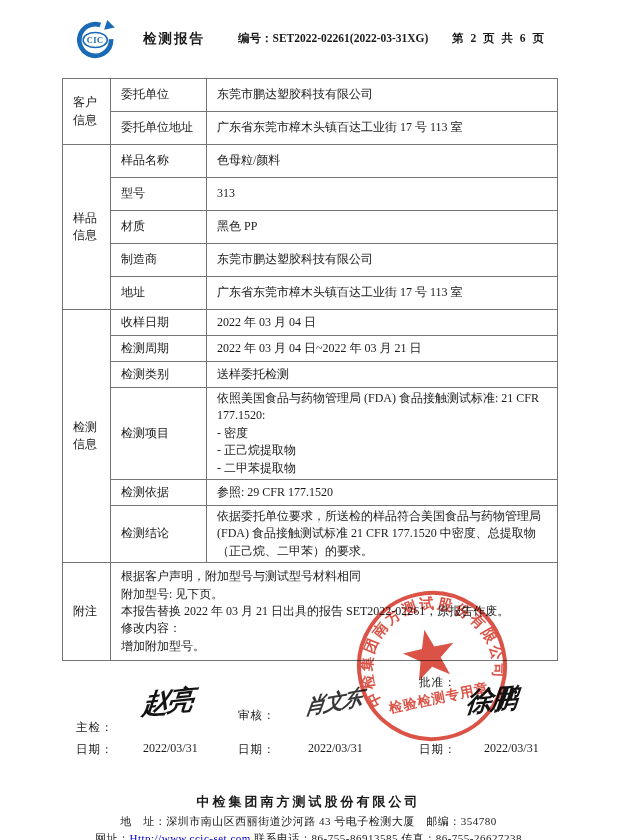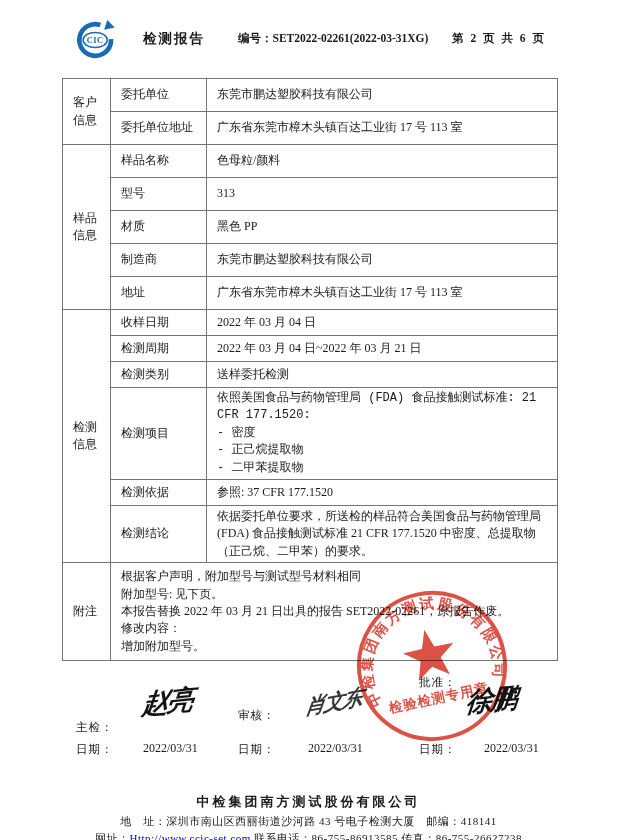--- a/index.html
+++ b/index.html
@@ -20,21 +20,21 @@
 
   
   table.report { position:absolute; left:62px; top:78px; width:495px; border-collapse:collapse; table-layout:fixed; }
   table.report td {
     border:1px solid #757575; font-size:12px; vertical-align:middle;
     padding:2px 10px; line-height:1.45; overflow:hidden;
   }
   td.sec { text-align:left; white-space:pre-line; line-height:1.9; padding:2px 2px;margin-left:40px; }
   td.lbl { padding-left:12px; }
   td.val { padding-left:13px;margin-top:28px; }
-  td.multiline { white-space:pre-line; line-height:17px; padding-top:6px; padding-bottom:6px;font-family:Liberation Mono, monospace; }
+  td.multiline { white-space:pre-line; line-height:17px; padding-top:6px; padding-bottom:6px; }
   td.conclusion { line-height:15px; font-size:11.5px; padding-top:4px; padding-bottom:4px; }
   td.notes { white-space:pre-line; line-height:19.5px; padding-top:5px; padding-bottom:5px; }
   .h33 { height:33px; } .h26 { height:26px; } .h88 { height:88px; }
   .h45 { height:45px; } .h98 { height:98px; }
 
   
   .sig-label { position:absolute; font-size:11.5px; letter-spacing:1px; }
   .sig-name {
     position:absolute; font-size:27px; font-weight:bold; color:#141414;
     transform:rotate(-6deg) skewX(-12deg); font-style:italic; letter-spacing:-2px;
@@ -131,21 +131,21 @@
     </tr>
     <tr class="h88">
       <td class="lbl">检测项目</td>
       <td class="val multiline">依照美国食品与药物管理局 (FDA) 食品接触测试标准: 21 CFR 177.1520:
 - 密度
 - 正己烷提取物
 - 二甲苯提取物</td>
     </tr>
     <tr class="h26">
       <td class="lbl">检测依据</td>
-      <td class="val">参照: 37 CFR 177.1520</td>
+      <td class="val">参照: 29 CFR 177.1520</td>
     </tr>
     <tr class="h45">
       <td class="lbl">检测结论</td>
       <td class="val conclusion">依据委托单位要求，所送检的样品符合美国食品与药物管理局 (FDA) 食品接触测试标准 21 CFR 177.1520 中密度、总提取物（正己烷、二甲苯）的要求。</td>
     </tr>
 
     <tr class="h98">
       <td class="sec">附注</td>
       <td class="val notes" colspan="2">根据客户声明，附加型号与测试型号材料相同
 附加型号: 见下页。
@@ -183,17 +183,17 @@
     <circle cx="80" cy="80" r="73" fill="none" stroke="#d63a2c" stroke-width="4"></circle>
     <polygon points="80,43 86.3,61.3 105.7,61.7 90.3,73.3 95.9,91.8 80,80.8 64.1,91.8 69.7,73.3 54.3,61.7 73.7,61.3" fill="#d63a2c"></polygon>
     <text font-size="14.5" font-weight="bold" fill="#d63a2c" letter-spacing="2.5">
       <textPath href="#arcPath" startOffset="50%" text-anchor="middle">中检集团南方测试股份有限公司</textPath>
     </text>
     <text x="80" y="117" text-anchor="middle" font-size="13.5" font-weight="bold" fill="#d63a2c" letter-spacing="1">检验检测专用章</text>
   </svg>
 
   <div class="footer">
     <div class="footer-company">中检集团南方测试股份有限公司</div>
-    <div class="footer-line">地　址：深圳市南山区西丽街道沙河路 43 号电子检测大厦　邮编：418141</div>
+    <div class="footer-line">地　址：深圳市南山区西丽街道沙河路 43 号电子检测大厦　邮编：354780</div>
     <div class="footer-line"><span>网址：</span><a class="footer-link">Http://www.ccic-set.com</a><span> </span><span>联系电话：86-755-86913585</span><span> </span><span>传真：86-755-26627238</span></div>
   </div>
 
 </div>
 
 </body></html>

